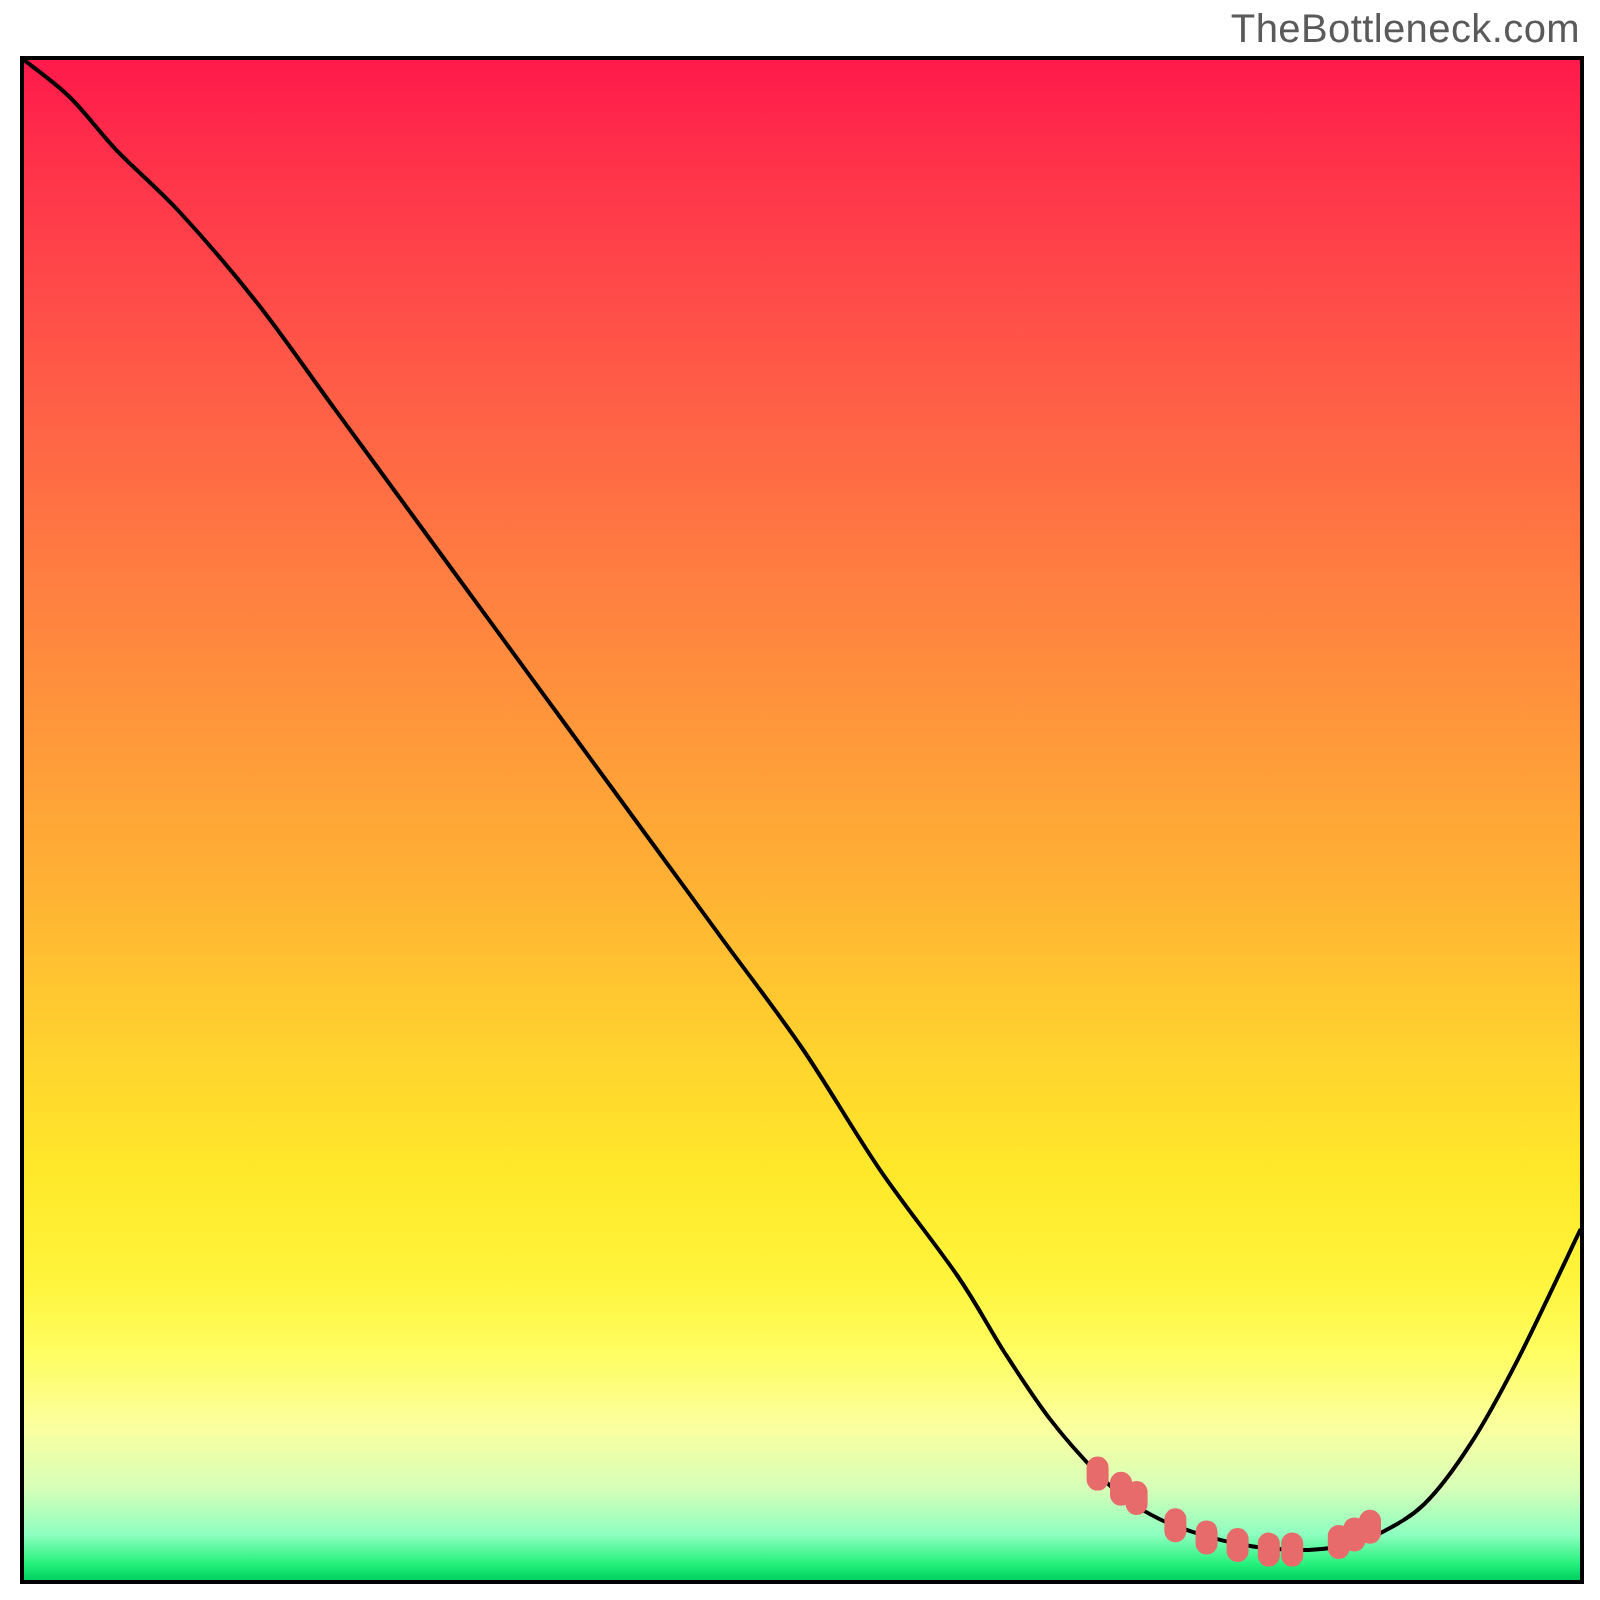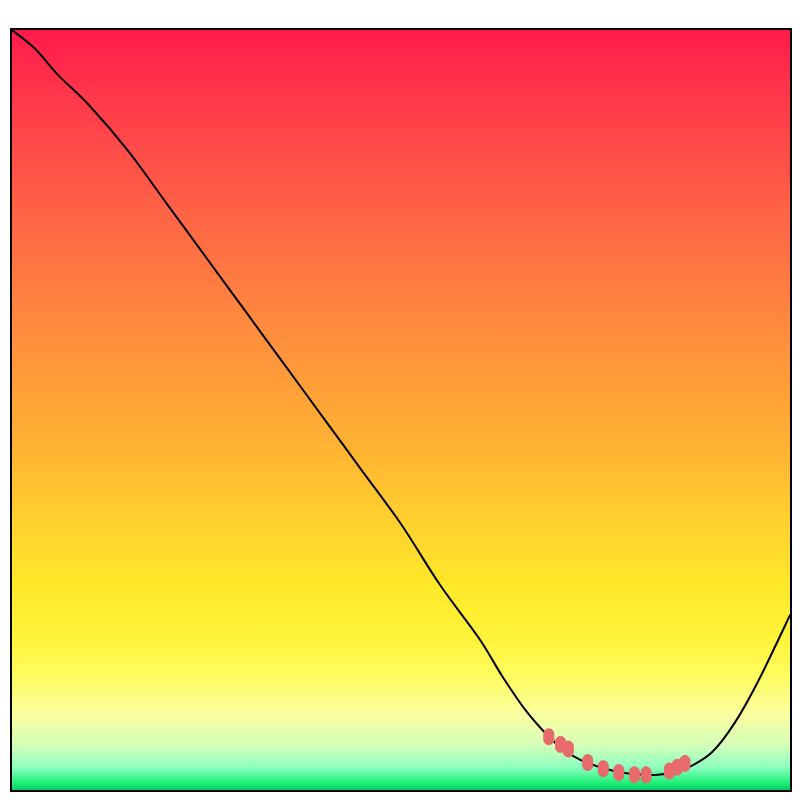--- a/index.html
+++ b/index.html
@@ -71,20 +71,21 @@
     stroke-linecap: round;
   }
   .dot {
     fill: #e86b6b;
     stroke: #e86b6b;
   }
 </style>
 </head>
 <body>
 <div id="wrap">
+  <div id="watermark">TheBottleneck.com</div>
 
   <div id="plot">
     <div id="gradient"></div>
     <svg class="curve" viewBox="0 0 778 760" preserveAspectRatio="none">
       <path id="curvePath" class="line" d="M 0.0 0.0 C 3.9 3.2, 15.6 11.4, 23.3 19.0 C 31.1 26.6, 37.6 36.1, 46.7 45.6 C 55.8 55.1, 66.1 63.3, 77.8 76.0 C 89.5 88.7, 103.7 105.1, 116.7 121.6 C 129.7 138.1, 142.6 157.1, 155.6 174.8 C 168.6 192.5, 181.5 210.3, 194.5 228.0 C 207.5 245.7, 220.4 263.5, 233.4 281.2 C 246.4 298.9, 259.3 316.7, 272.3 334.4 C 285.3 352.1, 298.2 369.9, 311.2 387.6 C 324.2 405.3, 337.1 423.1, 350.1 440.8 C 363.1 458.5, 376.0 475.0, 389.0 494.0 C 402.0 513.0, 414.9 535.8, 427.9 554.8 C 440.9 573.8, 456.4 592.8, 466.8 608.0 C 477.2 623.2, 482.4 634.0, 490.1 646.0 C 497.9 658.0, 505.7 670.1, 513.5 680.2 C 521.3 690.3, 530.3 700.1, 536.8 706.8 C 543.3 713.5, 547.2 716.7, 552.4 720.5 C 557.6 724.3, 562.8 727.1, 567.9 729.6 C 573.1 732.1, 578.3 733.9, 583.5 735.7 C 588.7 737.5, 593.9 739.0, 599.1 740.2 C 604.2 741.5, 609.4 742.5, 614.6 743.3 C 619.8 744.0, 625.0 744.5, 630.2 744.8 C 635.4 745.1, 640.6 745.2, 645.7 744.8 C 650.9 744.4, 656.1 743.8, 661.3 742.5 C 666.5 741.3, 670.4 740.6, 676.9 737.2 C 683.3 733.8, 692.4 729.6, 700.2 722.0 C 708.0 714.4, 715.8 703.6, 723.5 691.6 C 731.3 679.6, 737.8 667.5, 746.9 649.8 C 756.0 632.1, 772.8 596.0, 778.0 585.2"></path>
       <g id="dotsGroup">
           <rect x="531.8" y="698.8" width="10" height="16" rx="5" ry="5" class="dot"></rect>
           <rect x="543.5" y="706.4" width="10" height="16" rx="5" ry="5" class="dot"></rect>
           <rect x="551.3" y="711.0" width="10" height="16" rx="5" ry="5" class="dot"></rect>
           <rect x="570.7" y="724.6" width="10" height="16" rx="5" ry="5" class="dot"></rect>

